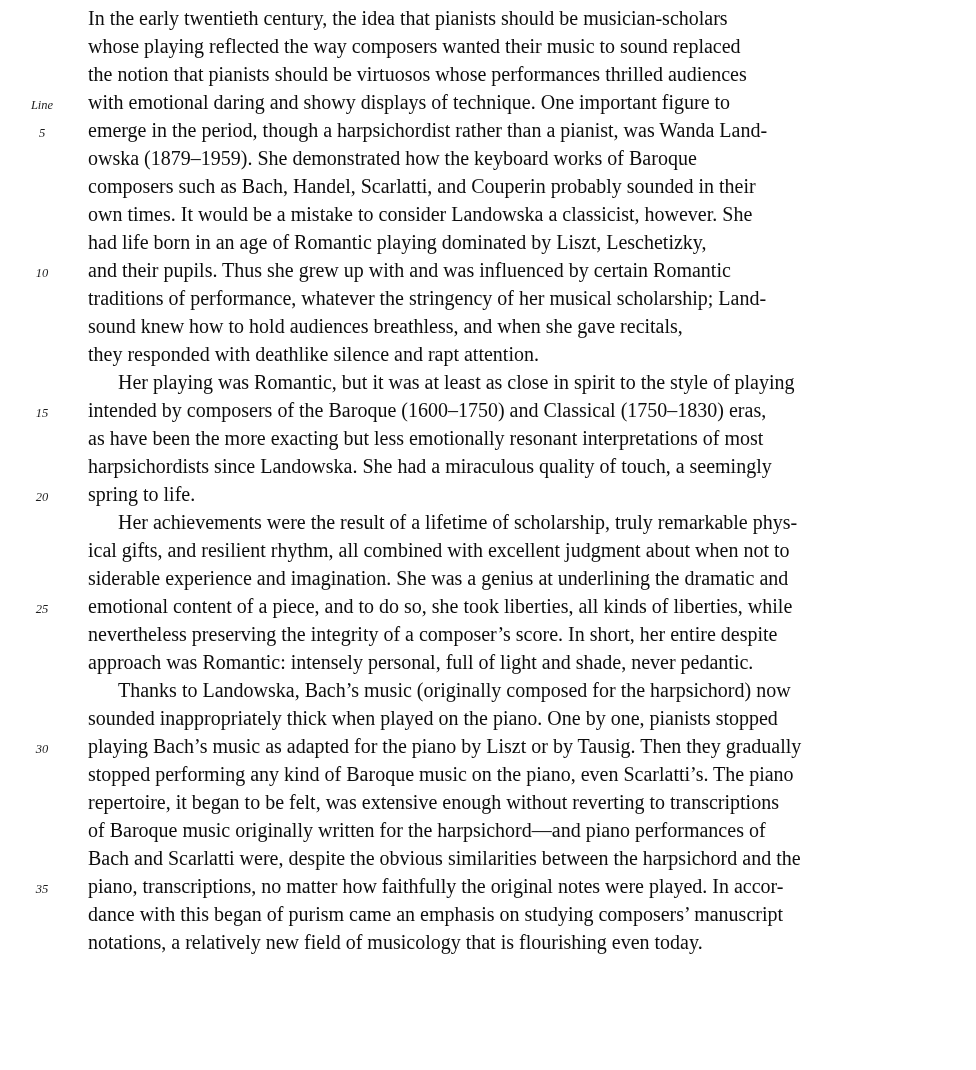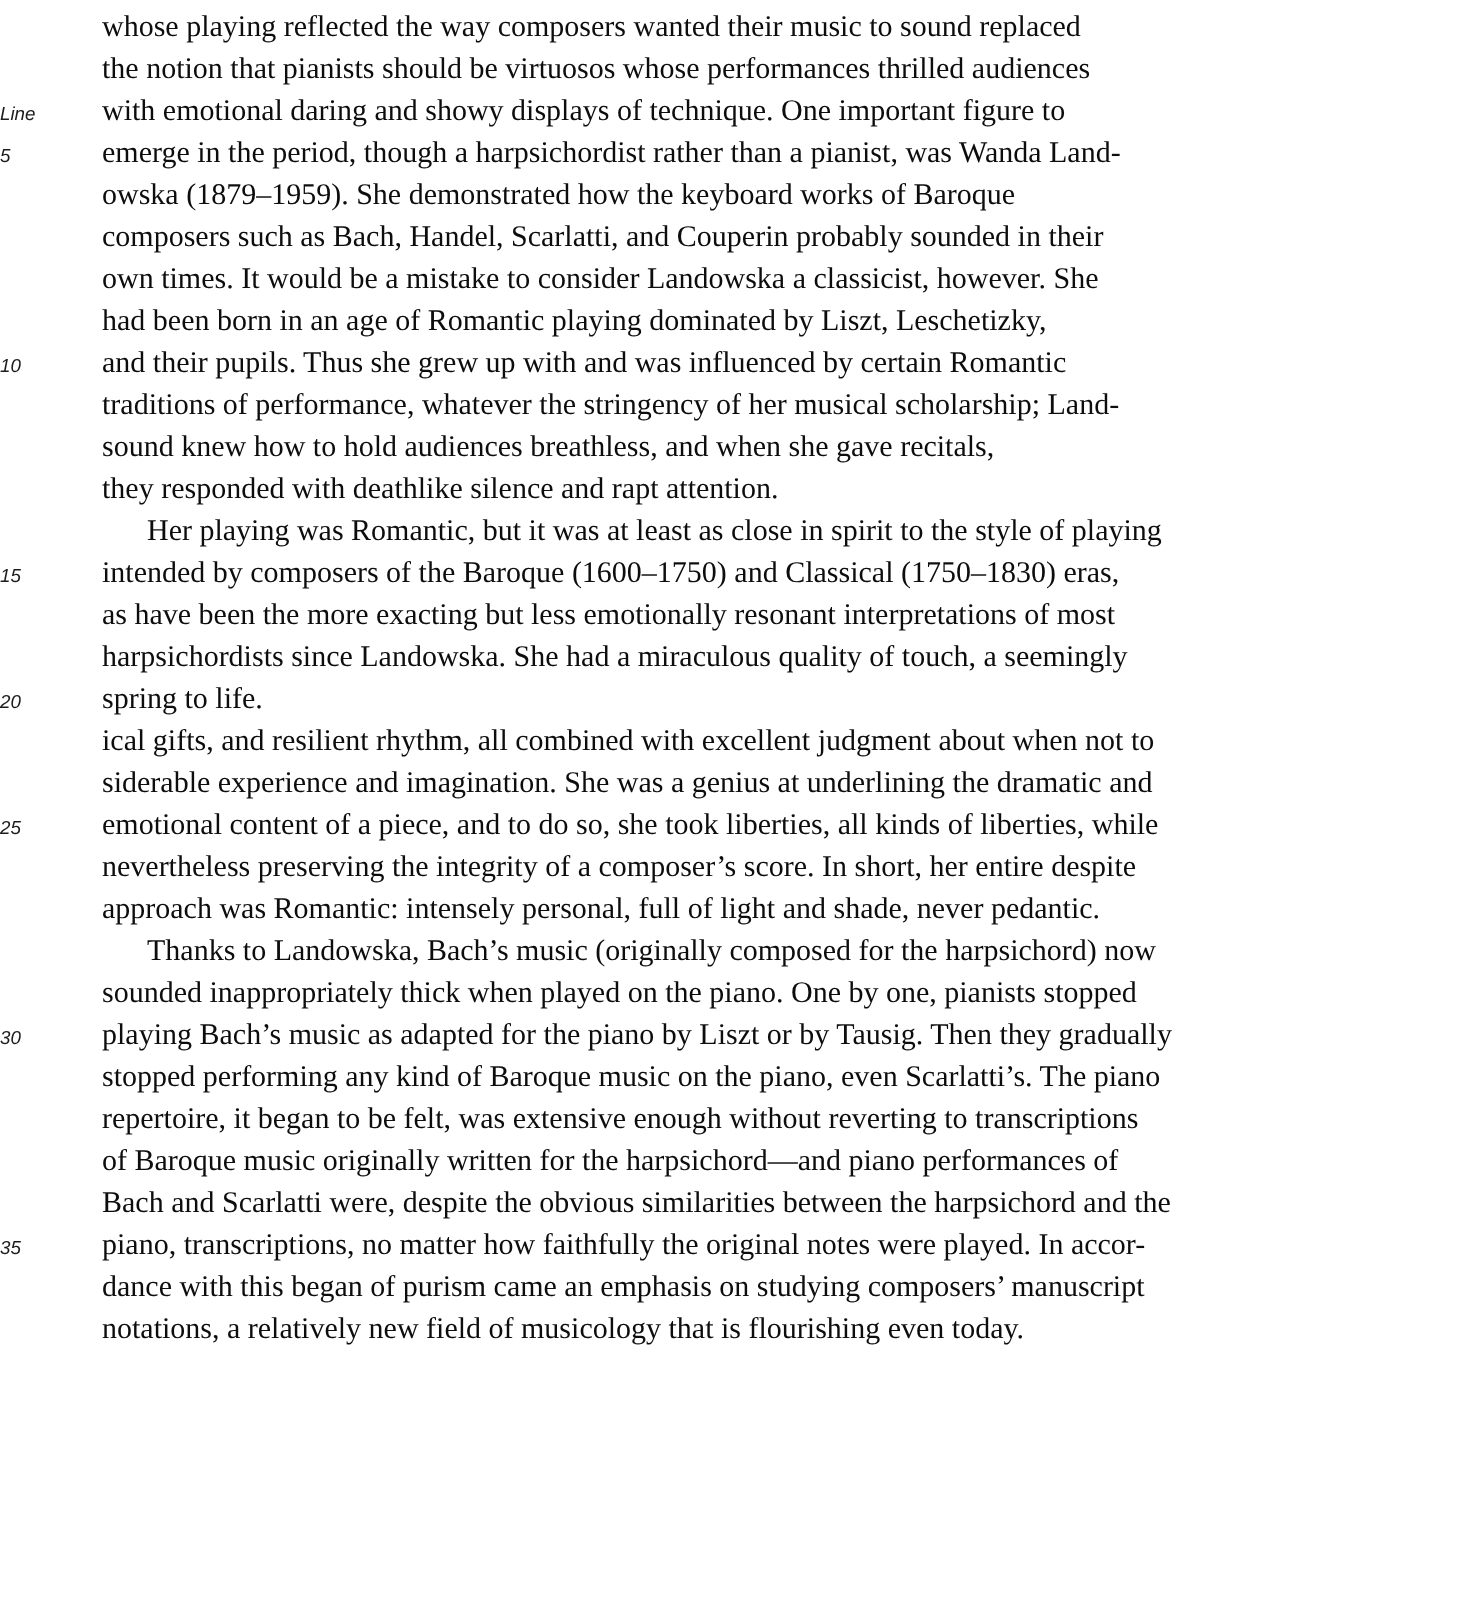--- a/index.html
+++ b/index.html
@@ -21,56 +21,59 @@
   }
   .pline {
     height: 28px;
     line-height: 28px;
     white-space: nowrap;
     font-size: 20px;
   }
   .lnum {
     display: inline-block;
     width: 44px;
-    text-align: left;
-    font-family: Liberation Sans, sans-serif;
+    text-align: center;
+    font-family: Liberation Serif, serif;
     font-style: italic;
     font-size: 12.5px;
     color: #1c1c1c;
     vertical-align: baseline;
+    padding-left: 20px;
   }
   .ltext {
     padding-left: 24px;
   }
   .pline.indent .ltext {
     padding-left: 54px;
   }
 </style>
 </head>
 <body>
 
 <div class="page">
   <div class="passage" id="passage-lines">
+      <div class="pline"><span class="lnum"></span><span class="ltext">In the early twentieth century, the idea that pianists should be musician-scholars</span></div>
       <div class="pline"><span class="lnum"></span><span class="ltext">whose playing reflected the way composers wanted their music to sound replaced</span></div>
       <div class="pline"><span class="lnum"></span><span class="ltext">the notion that pianists should be virtuosos whose performances thrilled audiences</span></div>
       <div class="pline"><span class="lnum">Line</span><span class="ltext">with emotional daring and showy displays of technique. One important figure to</span></div>
       <div class="pline"><span class="lnum">5</span><span class="ltext">emerge in the period, though a harpsichordist rather than a pianist, was Wanda Land-</span></div>
       <div class="pline"><span class="lnum"></span><span class="ltext">owska (1879–1959). She demonstrated how the keyboard works of Baroque</span></div>
       <div class="pline"><span class="lnum"></span><span class="ltext">composers such as Bach, Handel, Scarlatti, and Couperin probably sounded in their</span></div>
       <div class="pline"><span class="lnum"></span><span class="ltext">own times. It would be a mistake to consider Landowska a classicist, however. She</span></div>
-      <div class="pline"><span class="lnum"></span><span class="ltext">had been born in an age of Romantic playing dominated by Liszt, Leschetizky,</span></div>
+      <div class="pline"><span class="lnum"></span><span class="ltext">had life born in an age of Romantic playing dominated by Liszt, Leschetizky,</span></div>
       <div class="pline"><span class="lnum">10</span><span class="ltext">and their pupils. Thus she grew up with and was influenced by certain Romantic</span></div>
       <div class="pline"><span class="lnum"></span><span class="ltext">traditions of performance, whatever the stringency of her musical scholarship; Land-</span></div>
       <div class="pline"><span class="lnum"></span><span class="ltext">sound knew how to hold audiences breathless, and when she gave recitals,</span></div>
       <div class="pline"><span class="lnum"></span><span class="ltext">they responded with deathlike silence and rapt attention.</span></div>
       <div class="pline indent"><span class="lnum"></span><span class="ltext">Her playing was Romantic, but it was at least as close in spirit to the style of playing</span></div>
       <div class="pline"><span class="lnum">15</span><span class="ltext">intended by composers of the Baroque (1600–1750) and Classical (1750–1830) eras,</span></div>
       <div class="pline"><span class="lnum"></span><span class="ltext">as have been the more exacting but less emotionally resonant interpretations of most</span></div>
       <div class="pline"><span class="lnum"></span><span class="ltext">harpsichordists since Landowska. She had a miraculous quality of touch, a seemingly</span></div>
       <div class="pline"><span class="lnum">20</span><span class="ltext">spring to life.</span></div>
+      <div class="pline indent"><span class="lnum"></span><span class="ltext">Her achievements were the result of a lifetime of scholarship, truly remarkable phys-</span></div>
       <div class="pline"><span class="lnum"></span><span class="ltext">ical gifts, and resilient rhythm, all combined with excellent judgment about when not to</span></div>
       <div class="pline"><span class="lnum"></span><span class="ltext">siderable experience and imagination. She was a genius at underlining the dramatic and</span></div>
       <div class="pline"><span class="lnum">25</span><span class="ltext">emotional content of a piece, and to do so, she took liberties, all kinds of liberties, while</span></div>
       <div class="pline"><span class="lnum"></span><span class="ltext">nevertheless preserving the integrity of a composer’s score. In short, her entire despite</span></div>
       <div class="pline"><span class="lnum"></span><span class="ltext">approach was Romantic: intensely personal, full of light and shade, never pedantic.</span></div>
       <div class="pline indent"><span class="lnum"></span><span class="ltext">Thanks to Landowska, Bach’s music (originally composed for the harpsichord) now</span></div>
       <div class="pline"><span class="lnum"></span><span class="ltext">sounded inappropriately thick when played on the piano. One by one, pianists stopped</span></div>
       <div class="pline"><span class="lnum">30</span><span class="ltext">playing Bach’s music as adapted for the piano by Liszt or by Tausig. Then they gradually</span></div>
       <div class="pline"><span class="lnum"></span><span class="ltext">stopped performing any kind of Baroque music on the piano, even Scarlatti’s. The piano</span></div>
       <div class="pline"><span class="lnum"></span><span class="ltext">repertoire, it began to be felt, was extensive enough without reverting to transcriptions</span></div>

